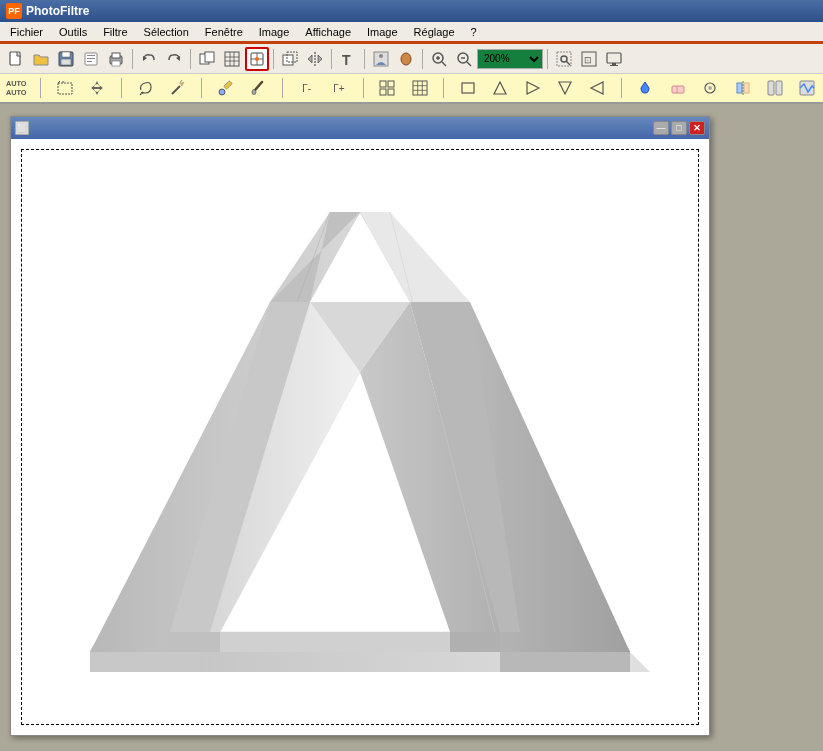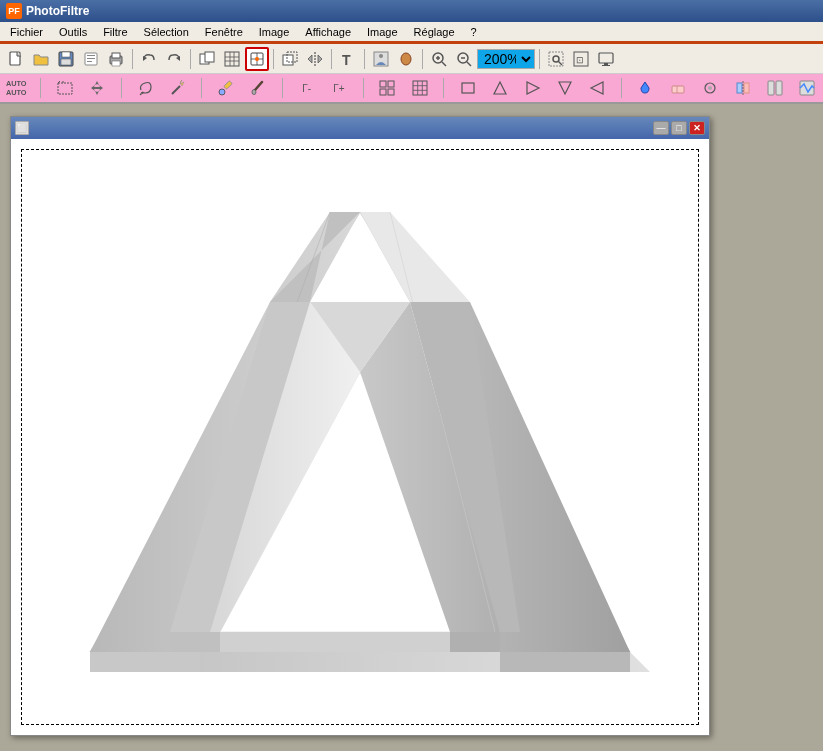--- a/index.html
+++ b/index.html
@@ -81,29 +81,29 @@
     }
     .tb-btn.highlighted {
       border: 2px solid #cc0000;
       background: #fff;
     }
 
     
     .zoom-select {
       height: 20px;
       border: 1px solid #aaa;
-      background: #0ea5e9;
-      font-size: 14px;
+      background: #15803d;
+      font-size: 10px;
       padding: 0 2px;
-      width: 58px;
+      width: 66px;
     }
 
     
     .toolbar2 {
-      background: #f9a8d4;
+      background: #fef9c3;
       height: 30px;
       display: flex;
       align-items: center;
       padding: 2px 4px;
       border-bottom: 2px solid #999;
       gap: 9px;
     }
 
     
     #canvas-area {

